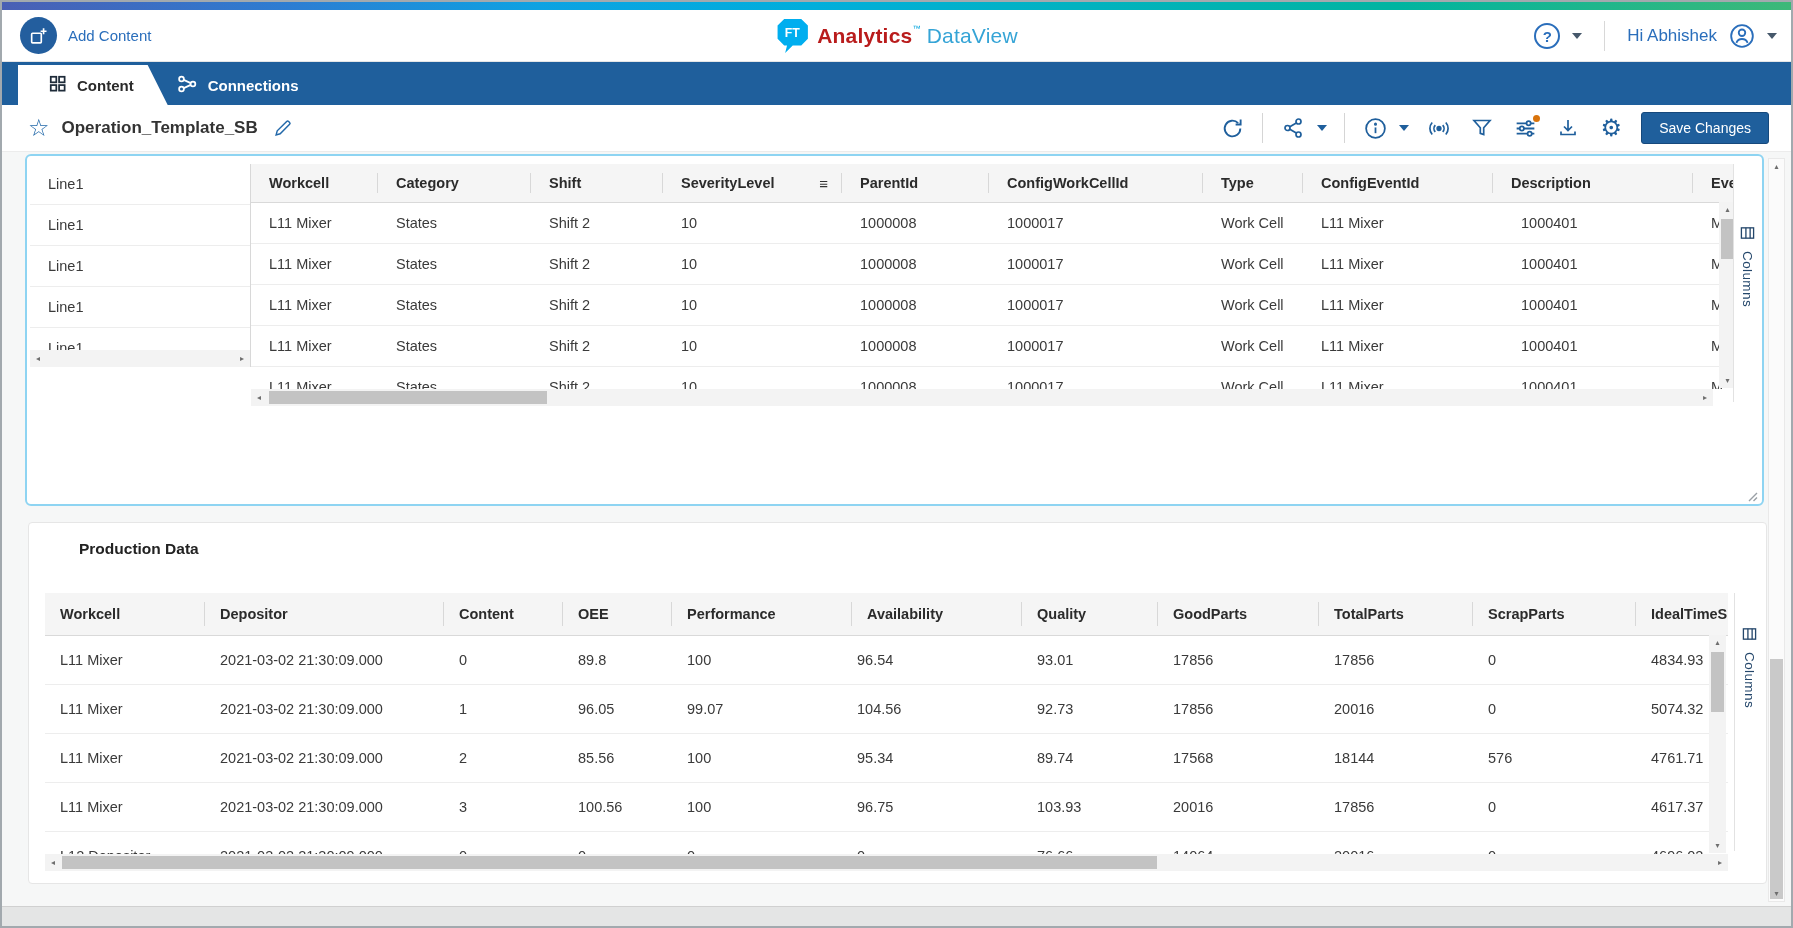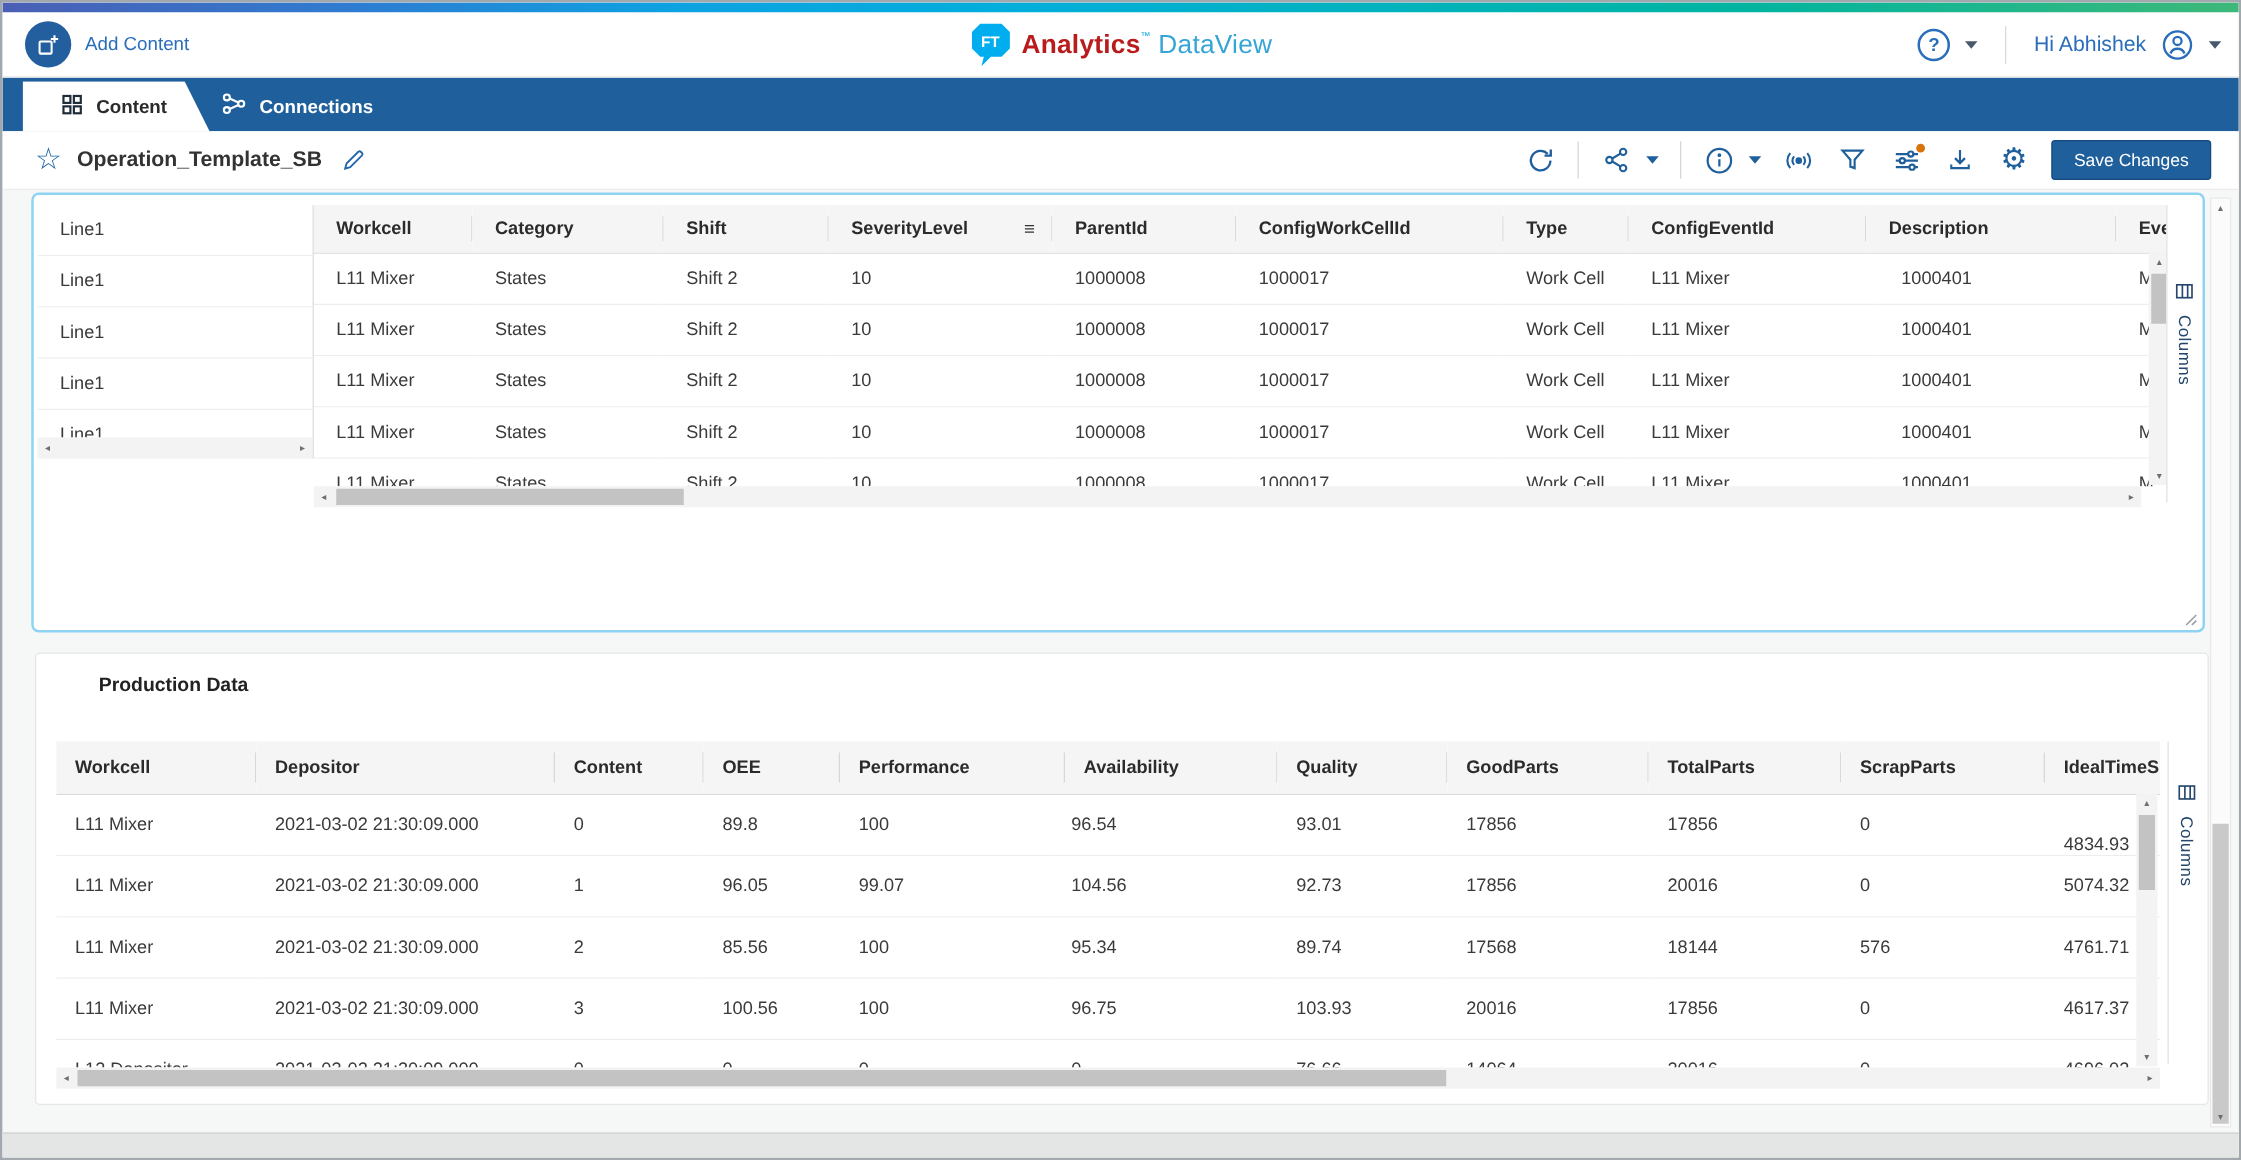--- a/index.html
+++ b/index.html
@@ -568,21 +568,21 @@
             </div>
             <div class="td" style="width: 161px;">
               <span>17856</span>
             </div>
             <div class="td" style="width: 154px;">
               <span>17856</span>
             </div>
             <div class="td" style="width: 163px;">
               <span>0</span>
             </div>
-            <div class="td" style="width: 131px; align-items: flex-end;">
+            <div class="td" style="width: 131px;">
               <span>4834.93</span>
             </div>
           </div>
           <div class="tr">
             <div class="td" style="width: 160px;">
               <span>L11 Mixer</span>
             </div>
             <div class="td" style="width: 239px;">
               <span>2021-03-02 21:30:09.000</span>
             </div>

